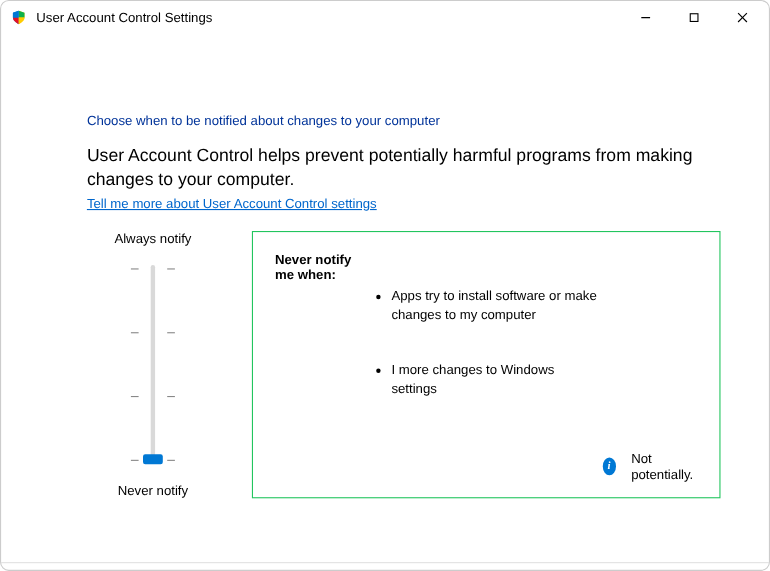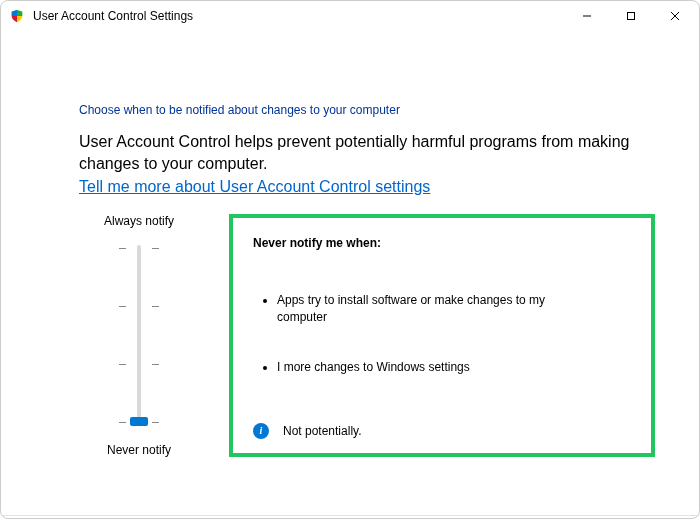--- a/index.html
+++ b/index.html
@@ -60,21 +60,21 @@
       margin-bottom: 14px;
     }
     .desc {
       font-size: 16px;
       color: #000;
       line-height: 1.4;
     }
     .link {
       color: #0066cc;
       text-decoration: underline;
-      font-size: 16px;
+      font-size: 12px;
       display: inline-block;
       margin-top: 2px;
     }
     .body-row {
       display: flex;
       margin-top: 18px;
       gap: 30px;
     }
     .slider-col {
       width: 120px;
@@ -130,25 +130,25 @@
       position: absolute;
       width: 18px;
       height: 9px;
       background: #0078d4;
       border-radius: 2px;
       left: -7px;
       top: 172px;
     }
     .panel {
       flex: 1;
-      border: 4px solid #22c55e;
+      border: 1px solid #22c55e;
       padding: 18px 20px 14px 20px;
       min-height: 218px;
       display: flex;
-      flex-direction: column;
+      flex-direction: row;
     }
     .panel-title {
       font-weight: 700;
       font-size: 12px;
       margin-bottom: 10px;
     }
     .panel ul {
       list-style: disc;
       padding-left: 24px;
       font-size: 12px;

